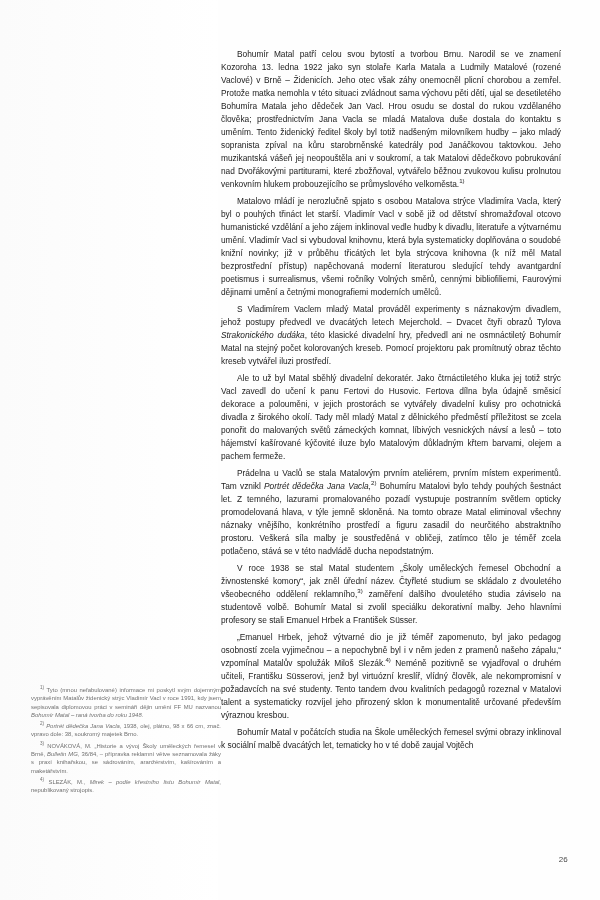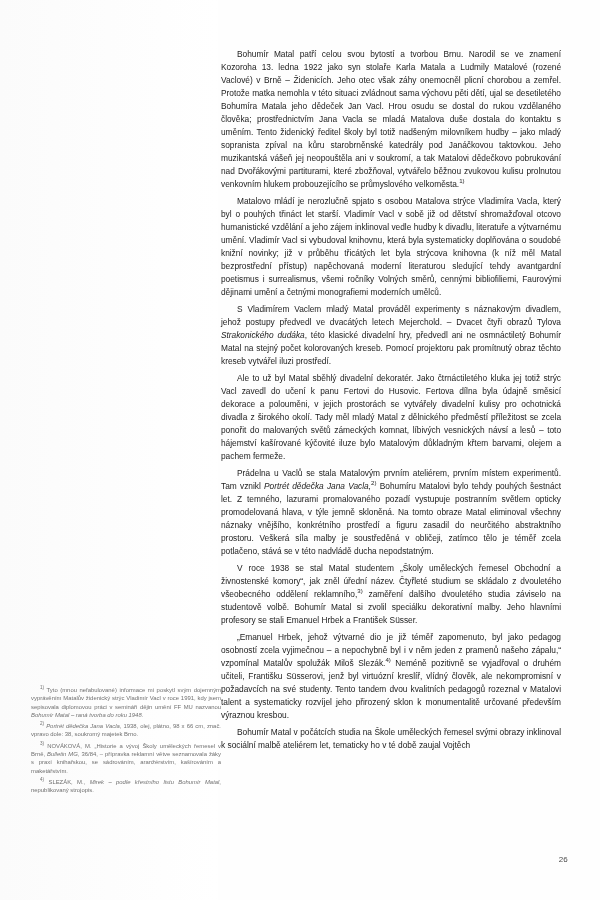--- a/index.html
+++ b/index.html
@@ -110,21 +110,21 @@
   <div class="margin-tint"></div>
 
   <div class="main-column" id="main-column">
       <p class="para"><span>Bohumír Matal patří celou svou bytostí a tvorbou Brnu. Narodil se ve znamení Kozoroha 13. ledna 1922 jako syn stolaře Karla Matala a Ludmily Matalové (rozené Vaclové) v Brně – Židenicích. Jeho otec však záhy onemocněl plicní chorobou a zemřel. Protože matka nemohla v této situaci zvládnout sama výchovu pěti dětí, ujal se desetiletého Bohumíra Matala jeho dědeček Jan Vacl. Hrou osudu se dostal do rukou vzdělaného člověka; prostřednictvím Jana Vacla se mladá Matalova duše dostala do kontaktu s uměním. Tento židenický ředitel školy byl totiž nadšeným milovníkem hudby – jako mladý sopranista zpíval na kůru starobrněnské katedrály pod Janáčkovou taktovkou. Jeho muzikantská vášeň jej neopouštěla ani v soukromí, a tak Matalovi dědečkovo pobrukování nad Dvořákovými partiturami, které zbožňoval, vytvářelo běžnou zvukovou kulisu prolnutou venkovním hlukem probouzejícího se průmyslového velkoměsta.</span><sup class="fn">1)</sup></p>
       <p class="para"><span>Matalovo mládí je nerozlučně spjato s osobou Matalova strýce Vladimíra Vacla, který byl o pouhých třináct let starší. Vladimír Vacl v sobě již od dětství shromažďoval otcovo humanistické vzdělání a jeho zájem inklinoval vedle hudby k divadlu, literatuře a výtvarnému umění. Vladimír Vacl si vybudoval knihovnu, která byla systematicky doplňována o soudobé knižní novinky; již v průběhu třicátých let byla strýcova knihovna (k níž měl Matal bezprostřední přístup) napěchovaná moderní literaturou sledující tehdy avantgardní poetismus i surrealismus, všemi ročníky Volných směrů, cennými bibliofiliemi, Faurovými dějinami umění a četnými monografiemi moderních umělců.</span></p>
       <p class="para"><span>S Vladimírem Vaclem mladý Matal prováděl experimenty s náznakovým divadlem, jehož postupy předvedl ve dvacátých letech Mejerchold. – Dvacet čtyři obrazů Tylova </span><i>Strakonického dudáka</i><span>, této klasické divadelní hry, předvedl ani ne osmnáctiletý Bohumír Matal na stejný počet kolorovaných kreseb. Pomocí projektoru pak promítnutý obraz těchto kreseb vytvářel iluzi prostředí.</span></p>
       <p class="para"><span>Ale to už byl Matal sběhlý divadelní dekoratér. Jako čtrnáctiletého kluka jej totiž strýc Vacl zavedl do učení k panu Fertovi do Husovic. Fertova dílna byla údajně směsicí dekorace a polouměni, v jejich prostorách se vytvářely divadelní kulisy pro ochotnická divadla z širokého okolí. Tady měl mladý Matal z dělnického předměstí příležitost se zcela ponořit do malovaných světů zámeckých komnat, líbivých vesnických návsí a lesů – toto hájemství kašírované kýčovité iluze bylo Matalovým důkladným křtem barvami, olejem a pachem fermeže.</span></p>
       <p class="para"><span>Prádelna u Vaclů se stala Matalovým prvním ateliérem, prvním místem experimentů. Tam vznikl </span><i>Portrét dědečka Jana Vacla,</i><sup class="fn">2)</sup><span> Bohumíru Matalovi bylo tehdy pouhých šestnáct let. Z temného, lazurami promalovaného pozadí vystupuje postranním světlem opticky promodelovaná hlava, v týle jemně skloněná. Na tomto obraze Matal eliminoval všechny náznaky vnějšího, konkrétního prostředí a figuru zasadil do neurčitého abstraktního prostoru. Veškerá síla malby je soustředěná v obličeji, zatímco tělo je téměř zcela potlačeno, stává se v této nadvládě ducha nepodstatným.</span></p>
       <p class="para para--spaced-before"><span>V roce 1938 se stal Matal studentem „Školy uměleckých řemesel Obchodní a živnostenské komory“, jak zněl úřední název. Čtyřleté studium se skládalo z dvouletého všeobecného oddělení reklamního,</span><sup class="fn">3)</sup><span> zaměření dalšího dvouletého studia záviselo na studentově volbě. Bohumír Matal si zvolil speciálku dekorativní malby. Jeho hlavními profesory se stali Emanuel Hrbek a František Süsser.</span></p>
       <p class="para"><span>„Emanuel Hrbek, jehož výtvarné dio je již téměř zapomenuto, byl jako pedagog osobností zcela vyjimečnou – a nepochybně byl i v něm jeden z pramenů našeho zápalu,“ vzpomínal Matalův spolužák Miloš Slezák.</span><sup class="fn">4)</sup><span> Neméně pozitivně se vyjadřoval o druhém učiteli, Františku Süsserovi, jenž byl virtuózní kreslíř, vlídný člověk, ale nekompromisní v požadavcích na své studenty. Tento tandem dvou kvalitních pedagogů rozeznal v Matalovi talent a systematicky rozvíjel jeho přirozený sklon k monumentalitě určované především výraznou kresbou.</span></p>
-      <p class="para"><span>Bohumír Matal v počátcích studia na Škole uměleckých řemesel svými obrazy inklinoval k sociální malbě ateliérem let, tematicky ho v té době zaujal Vojtěch</span></p>
+      <p class="para"><span>Bohumír Matal v počátcích studia na Škole uměleckých řemesel svými obrazy inklinoval k sociální malbě dvacátých let, tematicky ho v té době zaujal Vojtěch</span></p>
     </div>
 
   <div class="footnotes" id="footnotes-block">
       <p class="footnote"><sup class="fn-marker">1)</sup><span> Tyto (mnou nefabulované) informace mi poskytl svým dojemným vyprávěním Matalův židenický strýc Vladimír Vacl v roce 1991, kdy jsem sepisovala diplomovou práci v semináři dějin umění FF MU nazvanou </span><i>Bohumír Matal – raná tvorba do roku 1948.</i></p>
       <p class="footnote"><sup class="fn-marker">2)</sup><i> Portrét dědečka Jana Vacla</i><span>, 1938, olej, plátno, 98 x 66 cm, znač. vpravo dole: 38, soukromý majetek Brno.</span></p>
       <p class="footnote"><sup class="fn-marker">3)</sup><span> NOVÁKOVÁ, M. „Historie a vývoj Školy uměleckých řemesel v Brně, </span><i>Bulletin MG</i><span>, 36/84, – přípravka reklamní větve seznamovala žáky s praxí knihařskou, se sádrováním, aranžérstvím, kašírováním a maketářstvím.</span></p>
       <p class="footnote"><sup class="fn-marker">4)</sup><span> SLEZÁK, M., </span><i>Mirek – podle křestního listu Bohumír Matal</i><span>, nepublikovaný strojopis.</span></p>
     </div>
 
   <div class="page-number">26</div>

